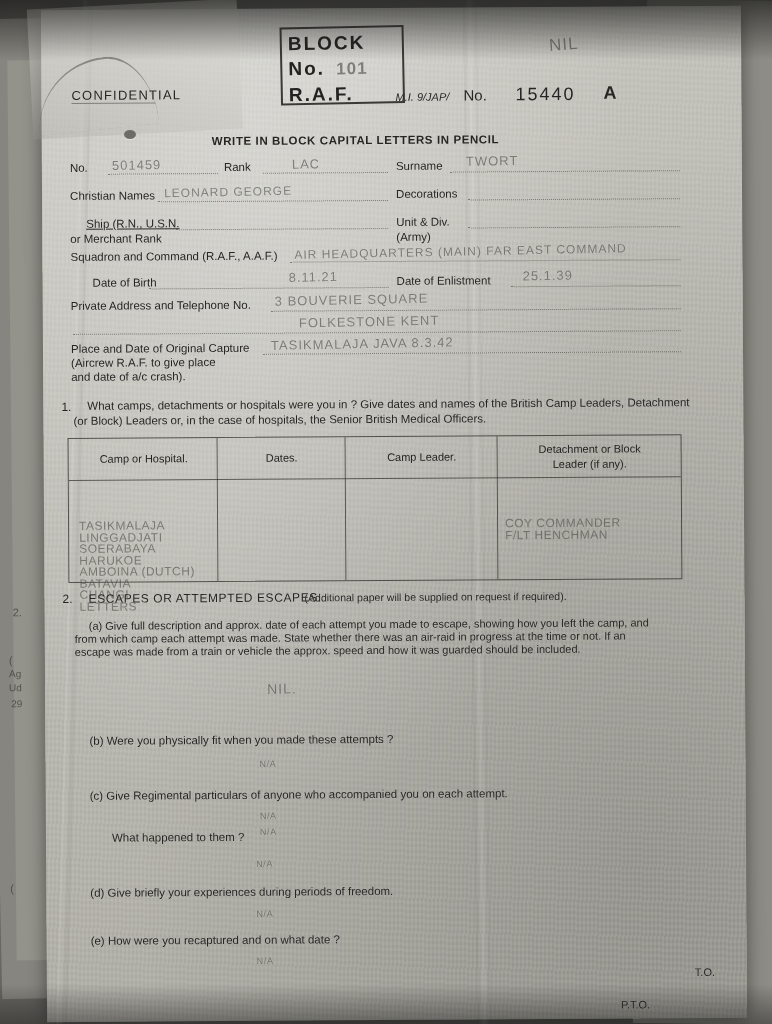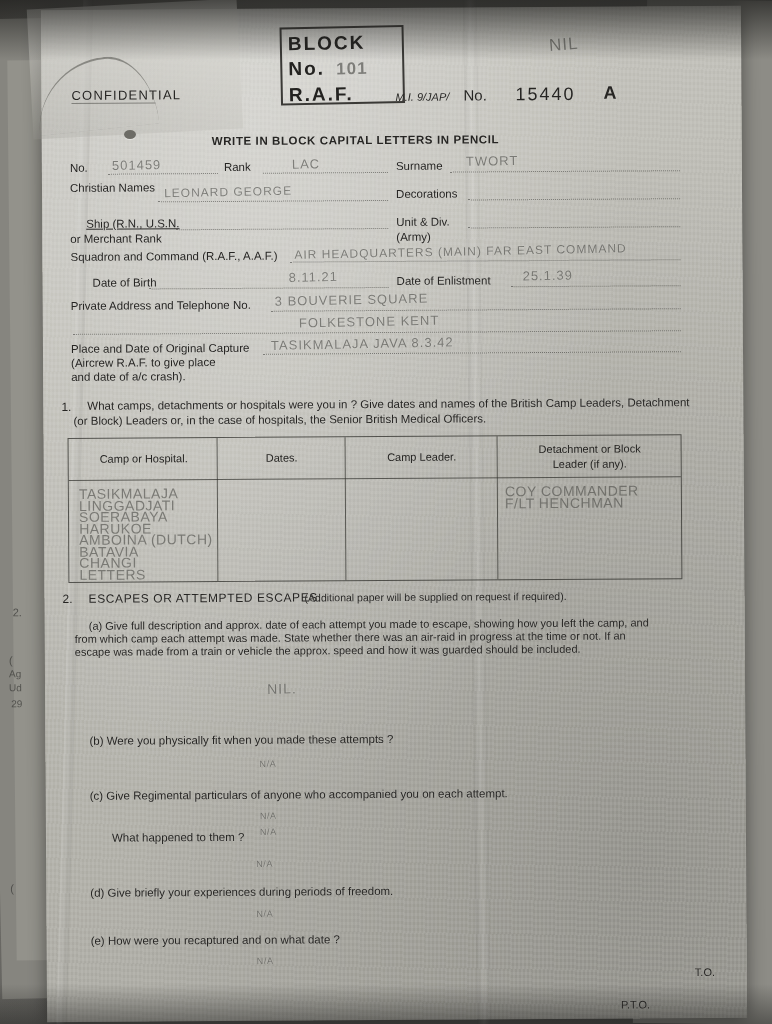--- a/index.html
+++ b/index.html
@@ -165,25 +165,26 @@
     border-top: 1.5px solid rgba(45,45,42,0.7);
   }
   .tbl .hdr {
     position: absolute;
     font-size: 11px;
     color: #262523;
     text-align: center;
   }
   .cellblock {
     position: absolute;
-    font-size: 14px;
+    font-size: 12px;
     line-height: 11.5px;
     color: #4a4a46;
     opacity: .6;
     letter-spacing: .5px;
+    margin-top: 32px;
   }
 
   .sec-num { font-size: 12px; }
   .q { font-size: 11.5px; }
   .small { font-size: 11px; }
 
   .edge-marks {
     position: absolute;
     color: rgba(55,55,52,0.7);
     font-size: 11px;
@@ -237,21 +238,21 @@
     <div class="t hand" style="left:114px; top:156px; font-size:13px;">501459</div>
 
     <div class="t printed q" style="left:226px; top:160px;">Rank</div>
     <div class="rule" style="left:265px; top:172px; width:125px;"></div>
     <div class="t hand" style="left:294px; top:156px; font-size:13px;">LAC</div>
 
     <div class="t printed q" style="left:398px; top:160px;">Surname</div>
     <div class="rule" style="left:452px; top:172px; width:230px;"></div>
     <div class="t hand" style="left:468px; top:154px; font-size:13px;">TWORT</div>
 
-    <div class="t printed q" style="left:72px; top:180px;">Christian Names</div>
+    <div class="t printed q" style="left:72px; top:188px;">Christian Names</div>
     <div class="rule" style="left:160px; top:200px; width:230px;"></div>
     <div class="t hand" style="left:166px; top:184px; font-size:12px;">LEONARD GEORGE</div>
 
     <div class="t printed q" style="left:398px; top:188px;">Decorations</div>
     <div class="rule" style="left:470px; top:200px; width:212px;"></div>
 
     <div class="t printed q" style="left:88px; top:216px;text-decoration:underline;">Ship (R.N., U.S.N.</div>
     <div class="t printed q" style="left:72px; top:231px;">or Merchant Rank</div>
     <div class="rule" style="left:178px; top:228px; width:212px;"></div>
 

